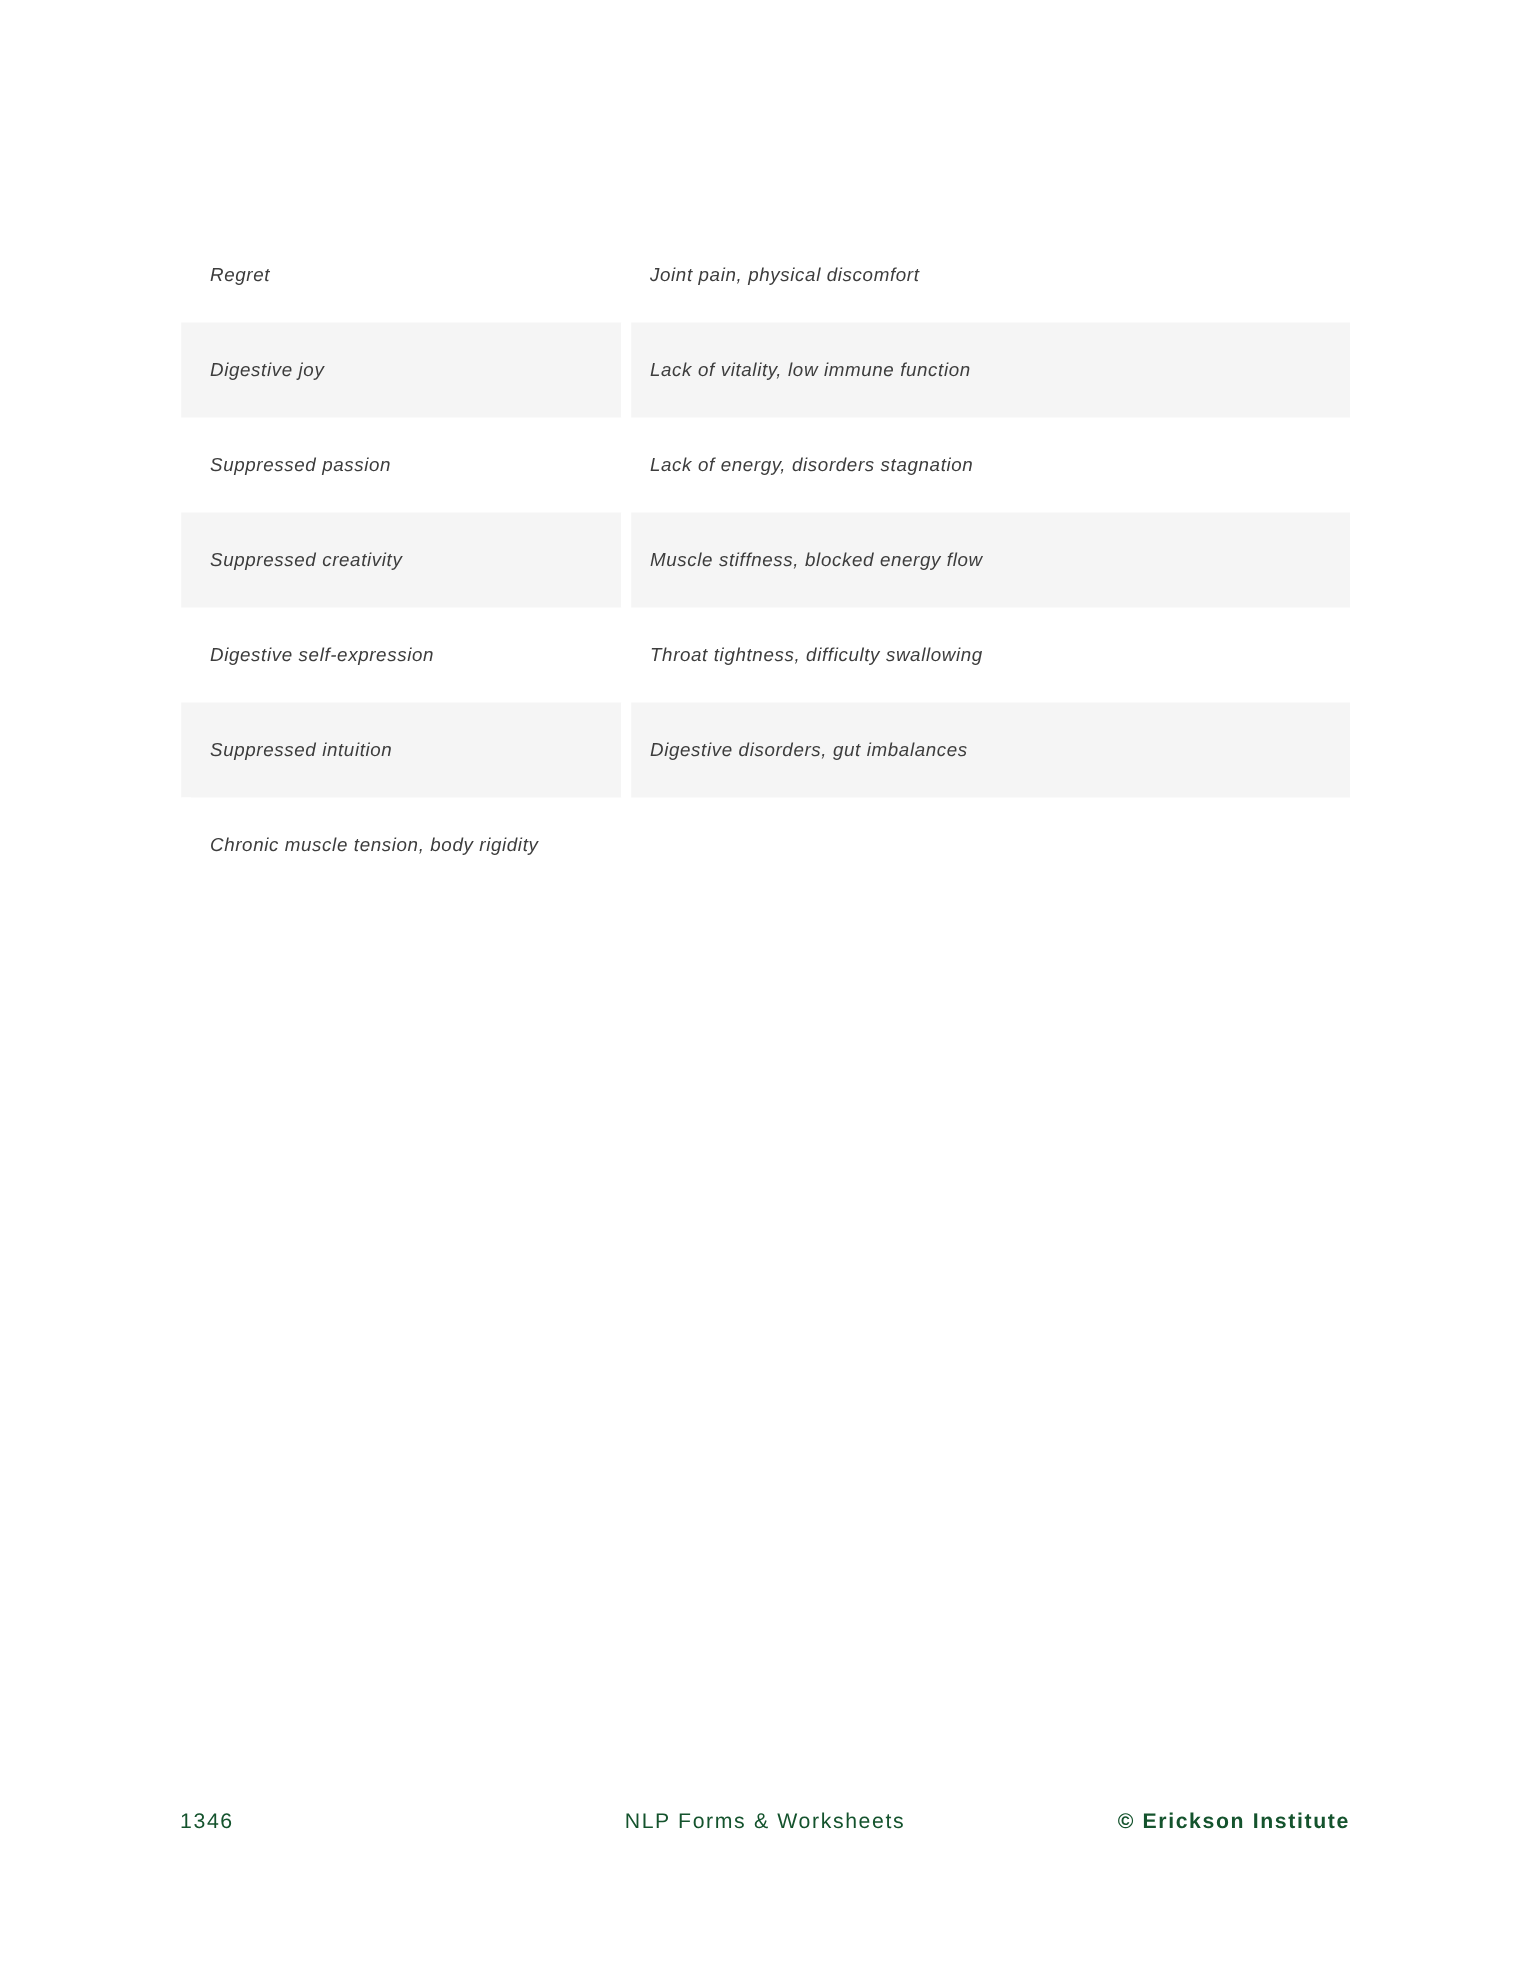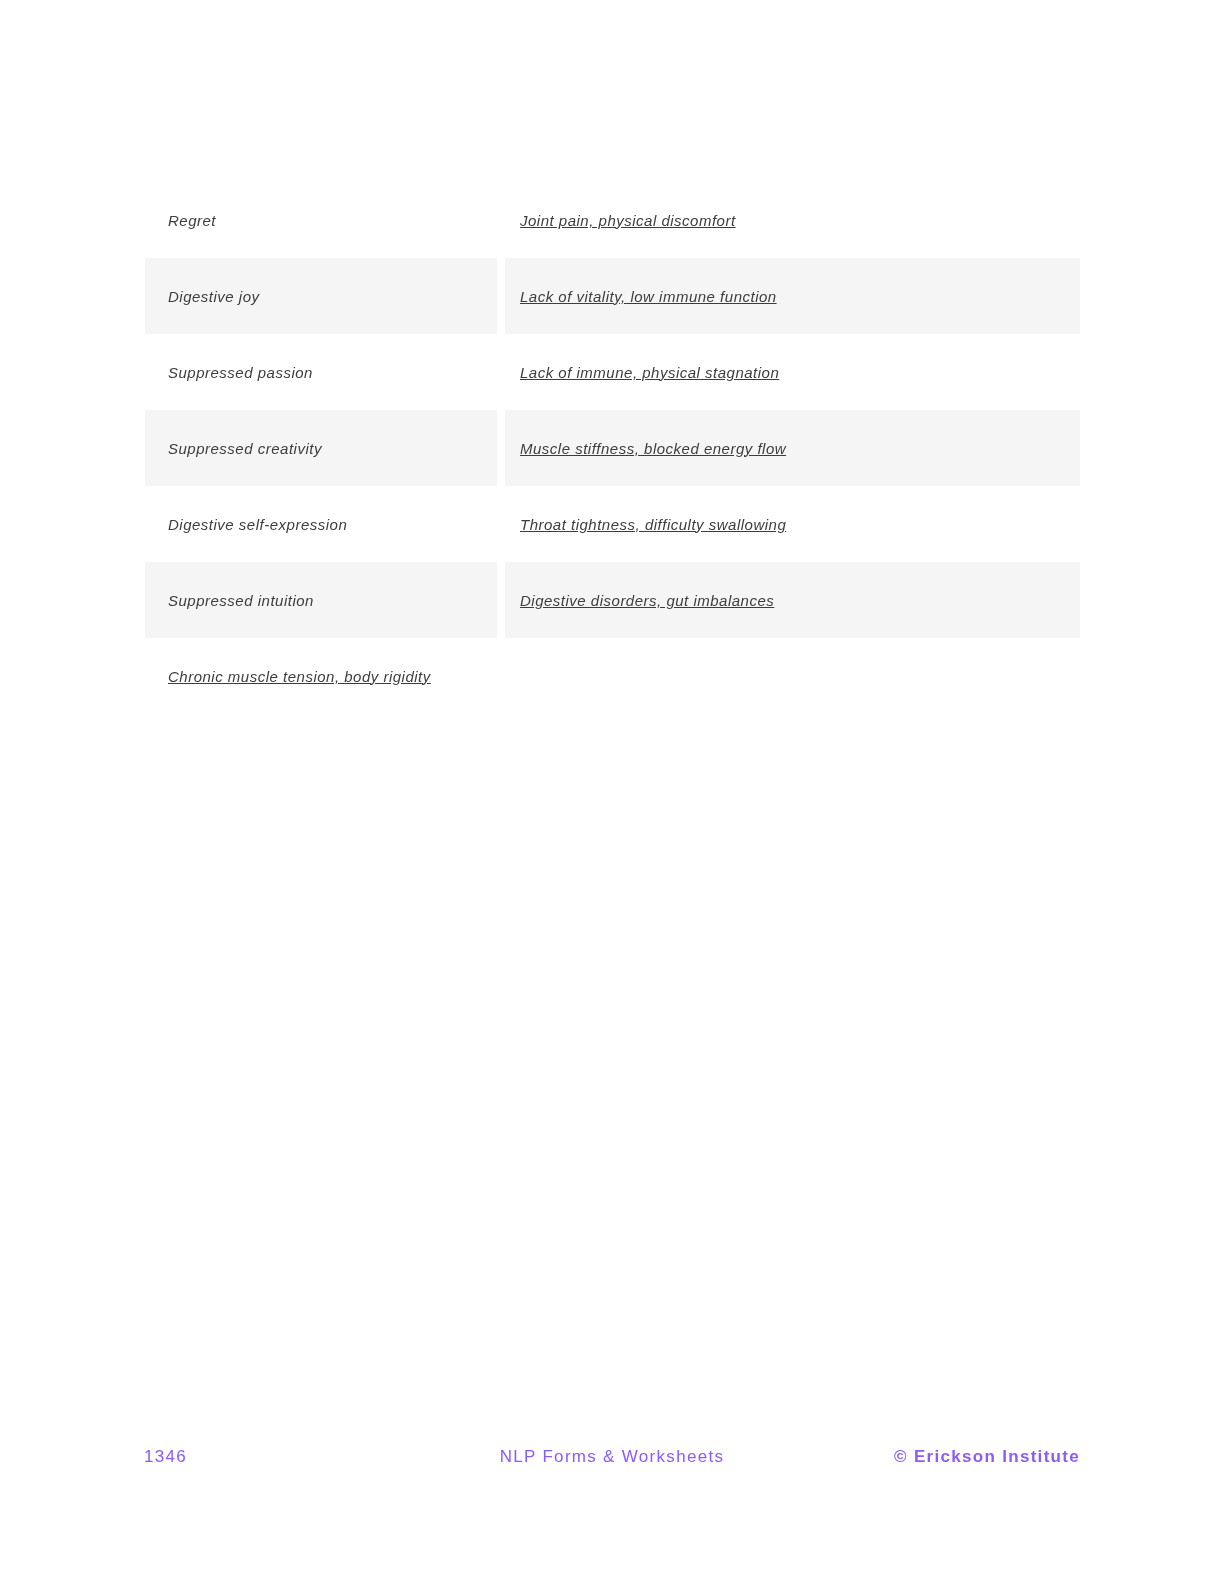--- a/index.html
+++ b/index.html
@@ -47,36 +47,35 @@
     padding-left: 23px;
   }
   .col-gap {
     width: 8px;
     background: #ffffff;
     flex: 0 0 8px;
   }
   .cell-symptom {
     width: 575px;
     padding-left: 15px;
-    text-decoration: underline;
   }
   .doc-row:nth-child(even) .cell {
     background: #f5f5f5;
   }
   
   .footer {
     position: absolute;
     left: 144px;
     top: 1447px;
     width: 936px;
     display: grid;
     grid-template-columns: 1fr auto 1fr;
     align-items: baseline;
     font-size: 17px;
-    color: #8b5cf6;
+    color: #14532d;
     letter-spacing: 1.3px;
   }
   .footer .f-left  { text-align: left;  }
   .footer .f-center{ text-align: center; }
   .footer .f-right { text-align: right; font-weight: bold; }
 </style>
 </head>
 <body>
 
 <div class="page">
@@ -91,21 +90,21 @@
 
     <div class="doc-row">
       <div class="cell cell-emotion">Digestive joy</div>
       <div class="col-gap"></div>
       <div class="cell cell-symptom">Lack of vitality, low immune function</div>
     </div>
 
     <div class="doc-row">
       <div class="cell cell-emotion">Suppressed passion</div>
       <div class="col-gap"></div>
-      <div class="cell cell-symptom">Lack of immune, physical stagnation</div>
+      <div class="cell cell-symptom">Lack of energy, disorders stagnation</div>
     </div>
 
     <div class="doc-row">
       <div class="cell cell-emotion">Suppressed creativity</div>
       <div class="col-gap"></div>
       <div class="cell cell-symptom">Muscle stiffness, blocked energy flow</div>
     </div>
 
     <div class="doc-row">
       <div class="cell cell-emotion">Digestive self-expression</div>

